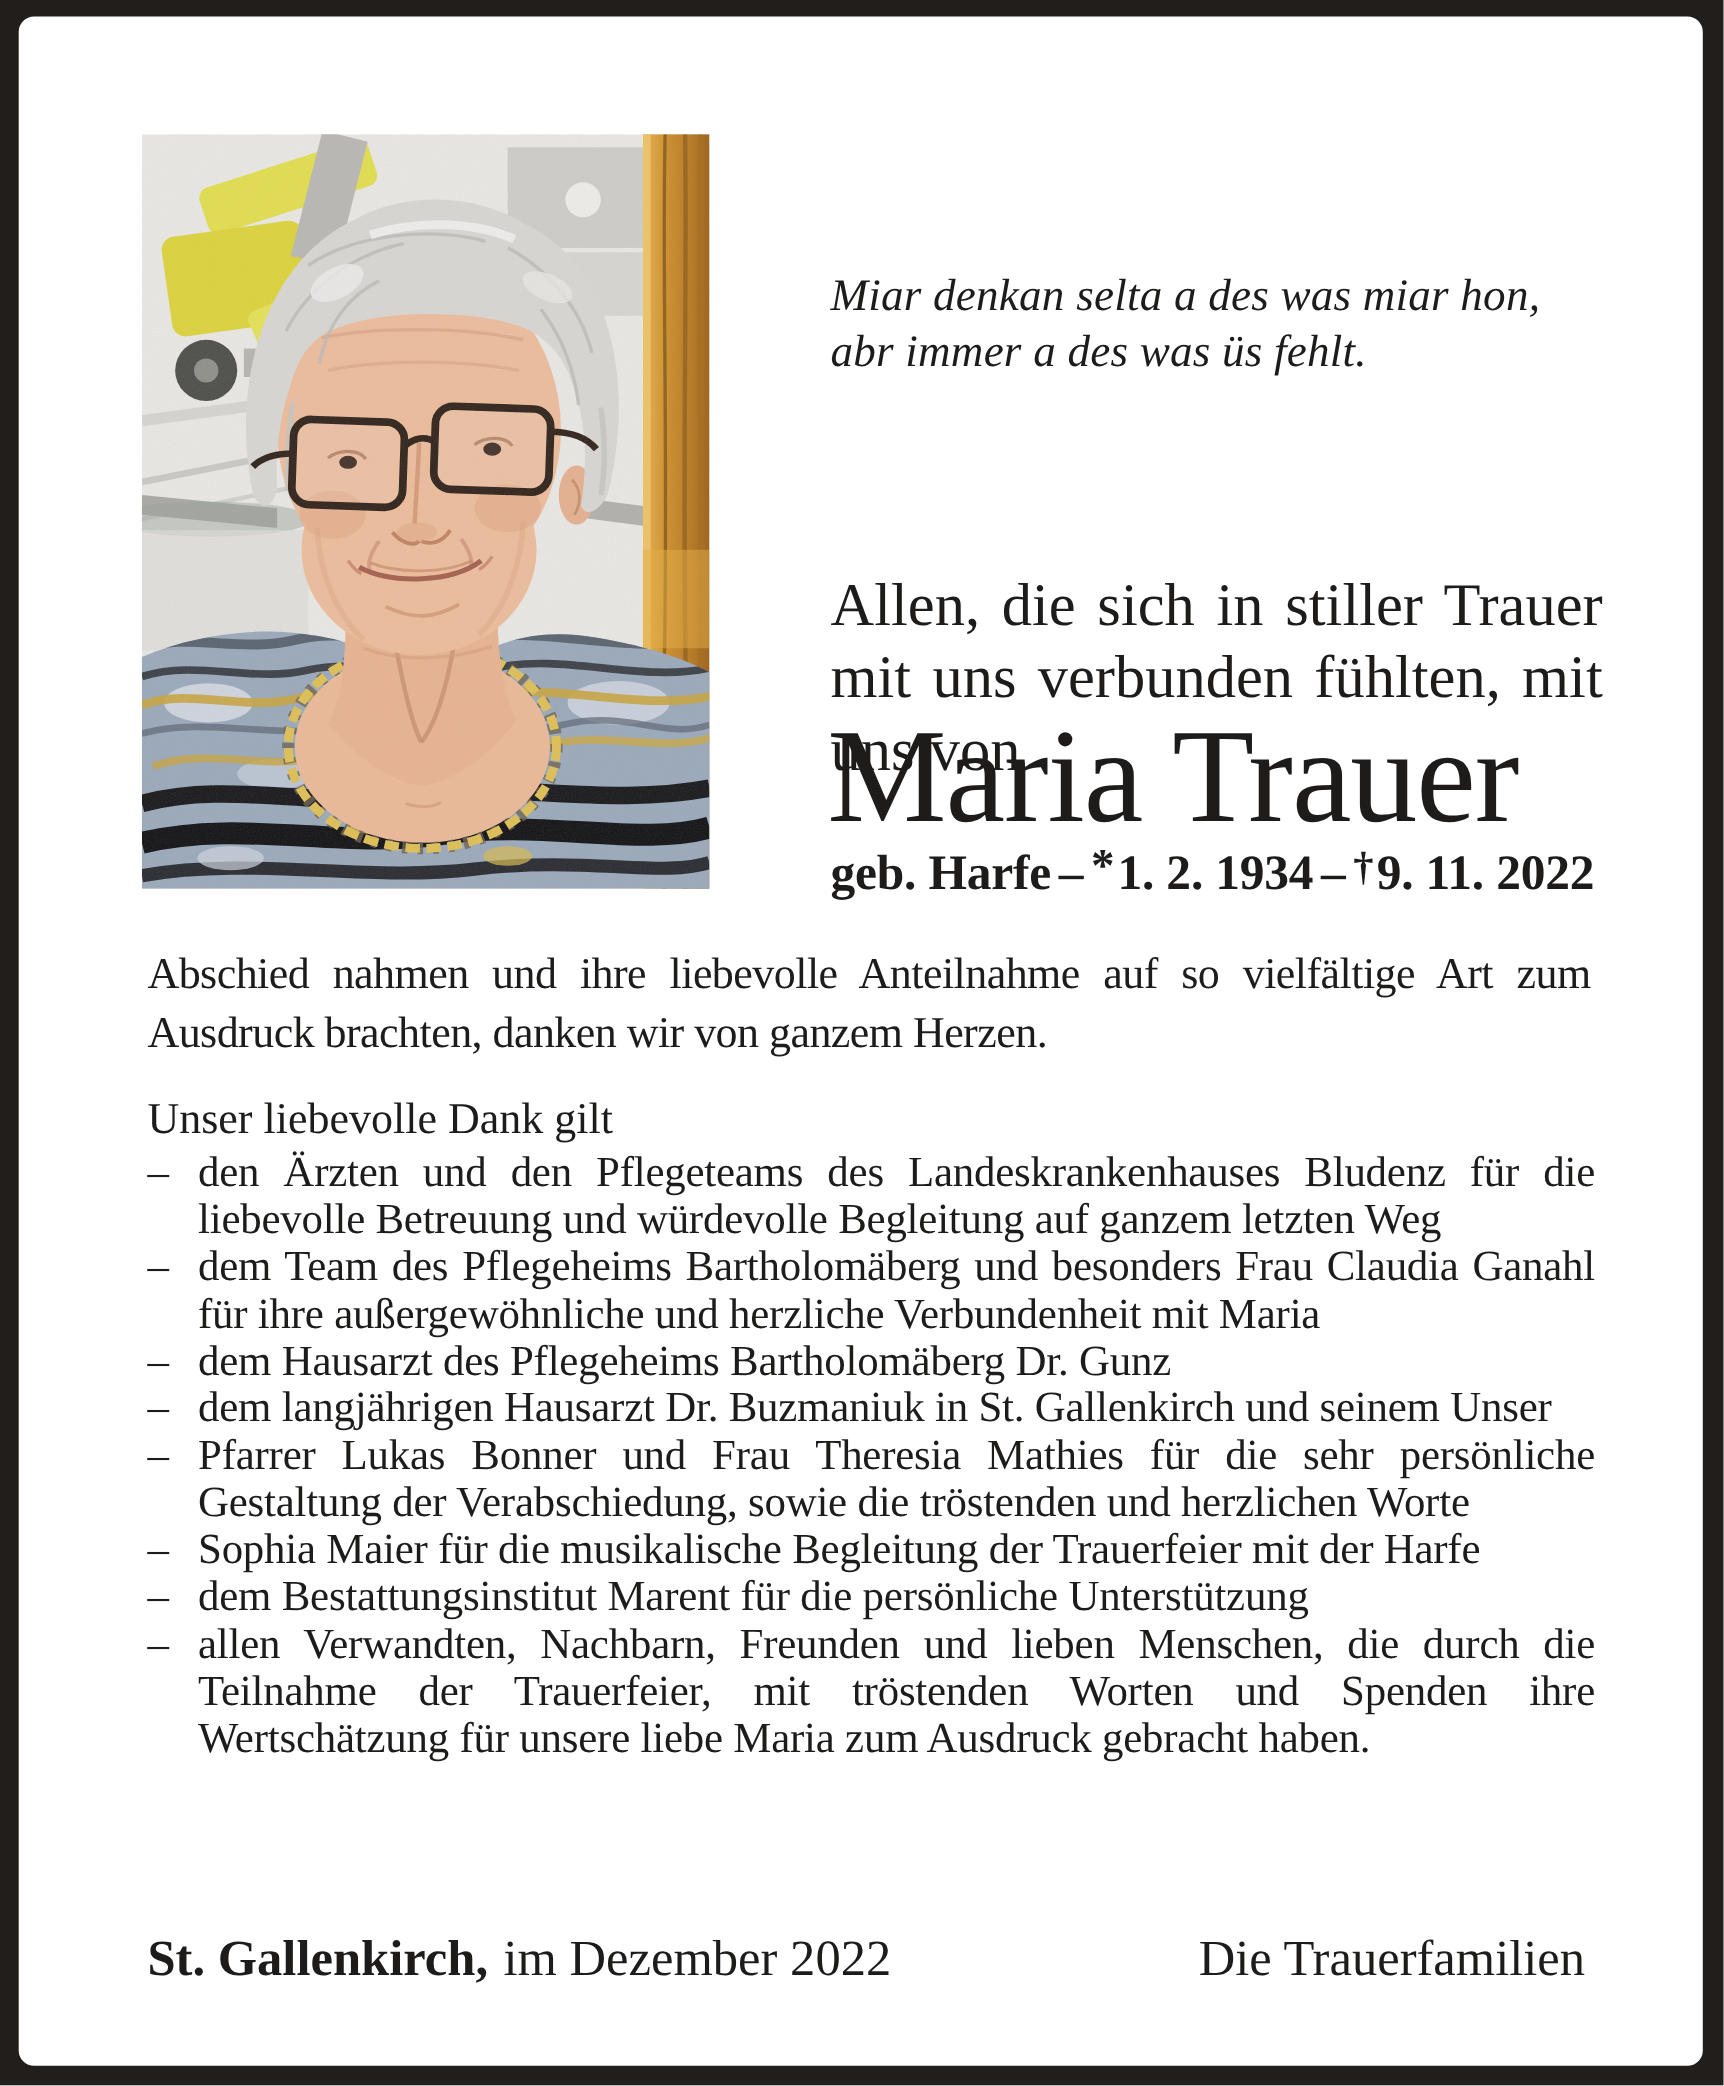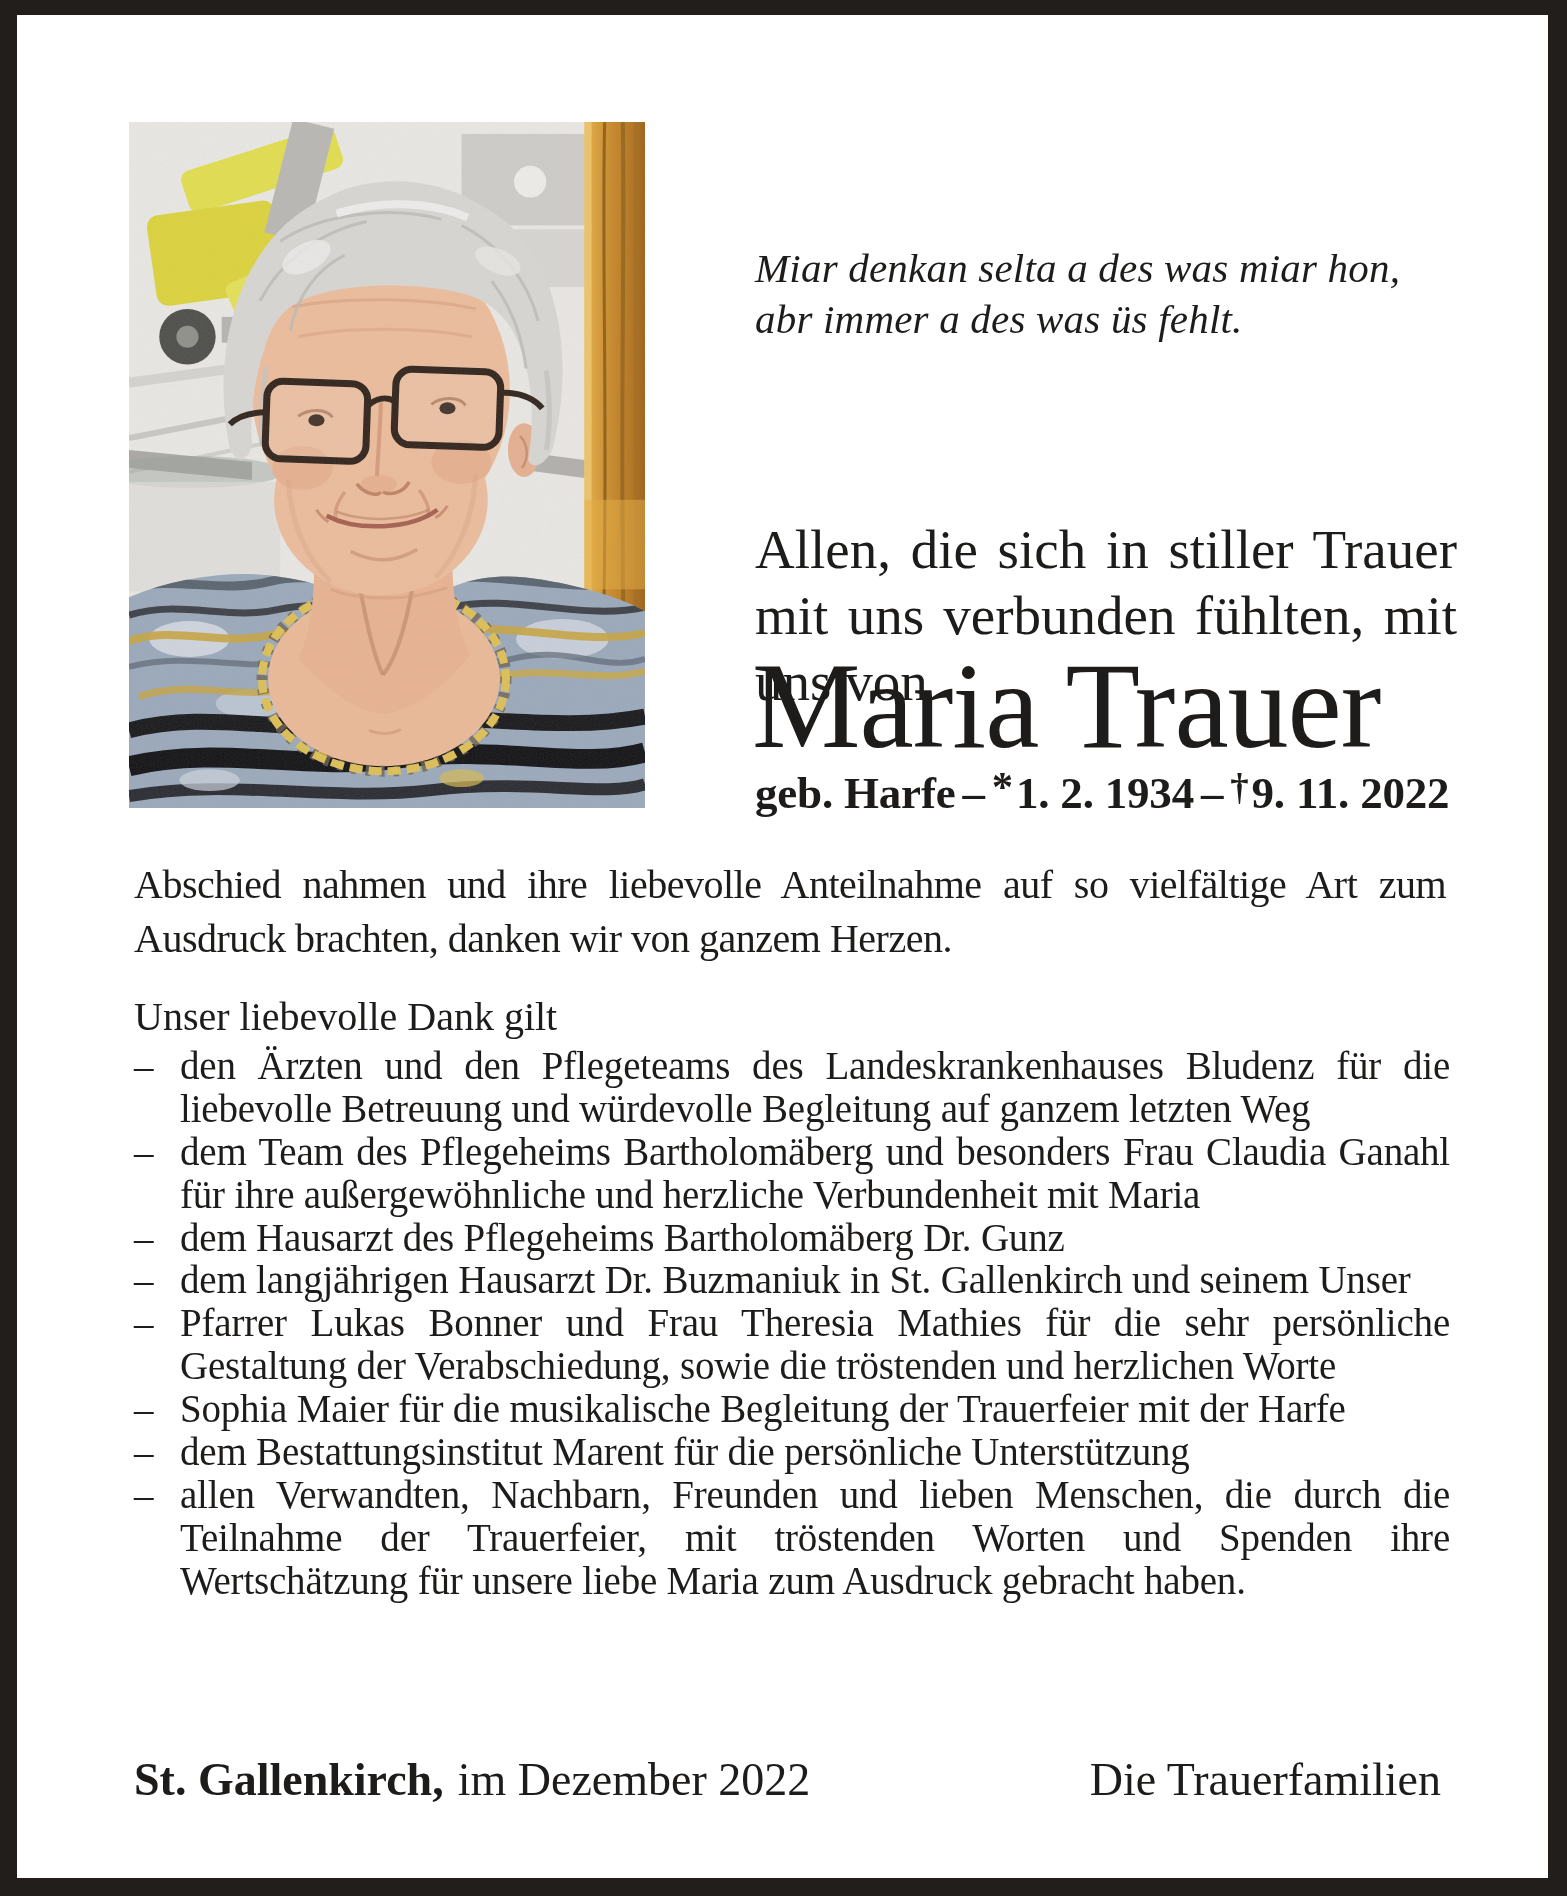--- a/index.html
+++ b/index.html
@@ -8,20 +8,21 @@
     position:relative;
     width:1567px; height:1896px;
     background:#211e1b;
     font-family:"Liberation Serif","DejaVu Serif",serif;
     color:#1d1c1a;
     overflow:hidden;
   }
   .inner {
     position:absolute; left:17px; top:15px; right:19px; bottom:18px;
     background:#ffffff;
+    border-radius:14px;
   }
   .photo {
     position:absolute; left:112px; top:107px;
     width:516px; height:686px; display:block;
   }
   .quote {
     position:absolute; left:738px; top:228px;
     font-style:italic; font-size:41px; line-height:1.25;
     letter-spacing:0.2px; white-space:nowrap;
   }

